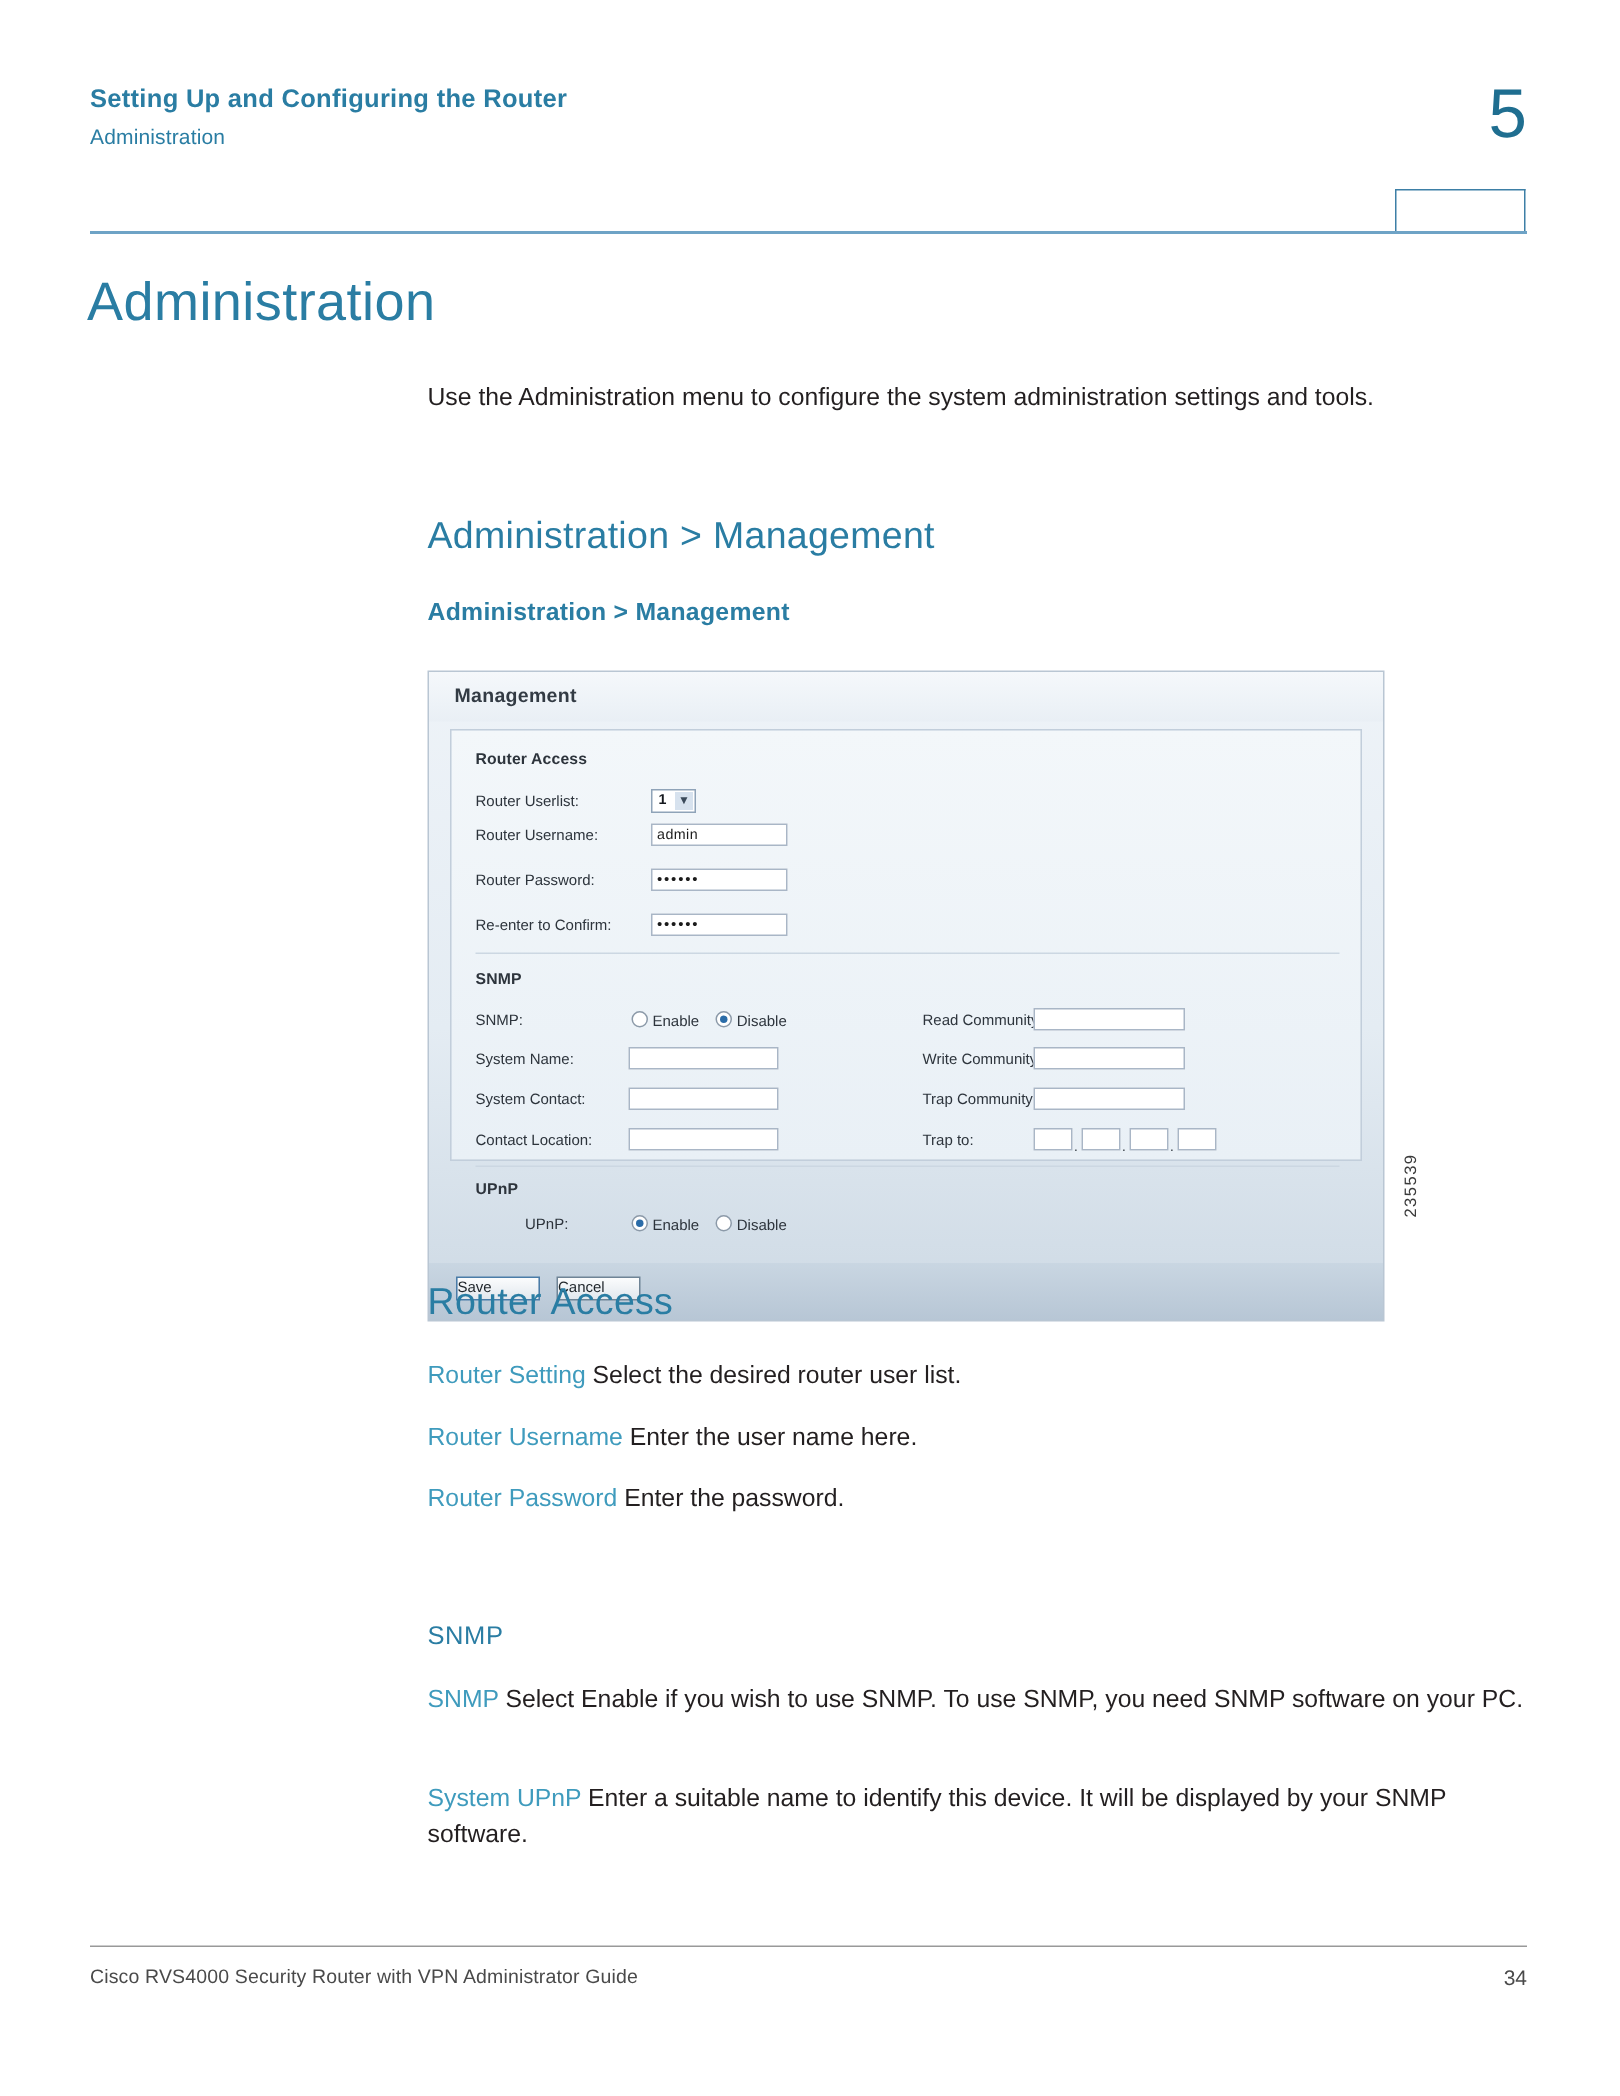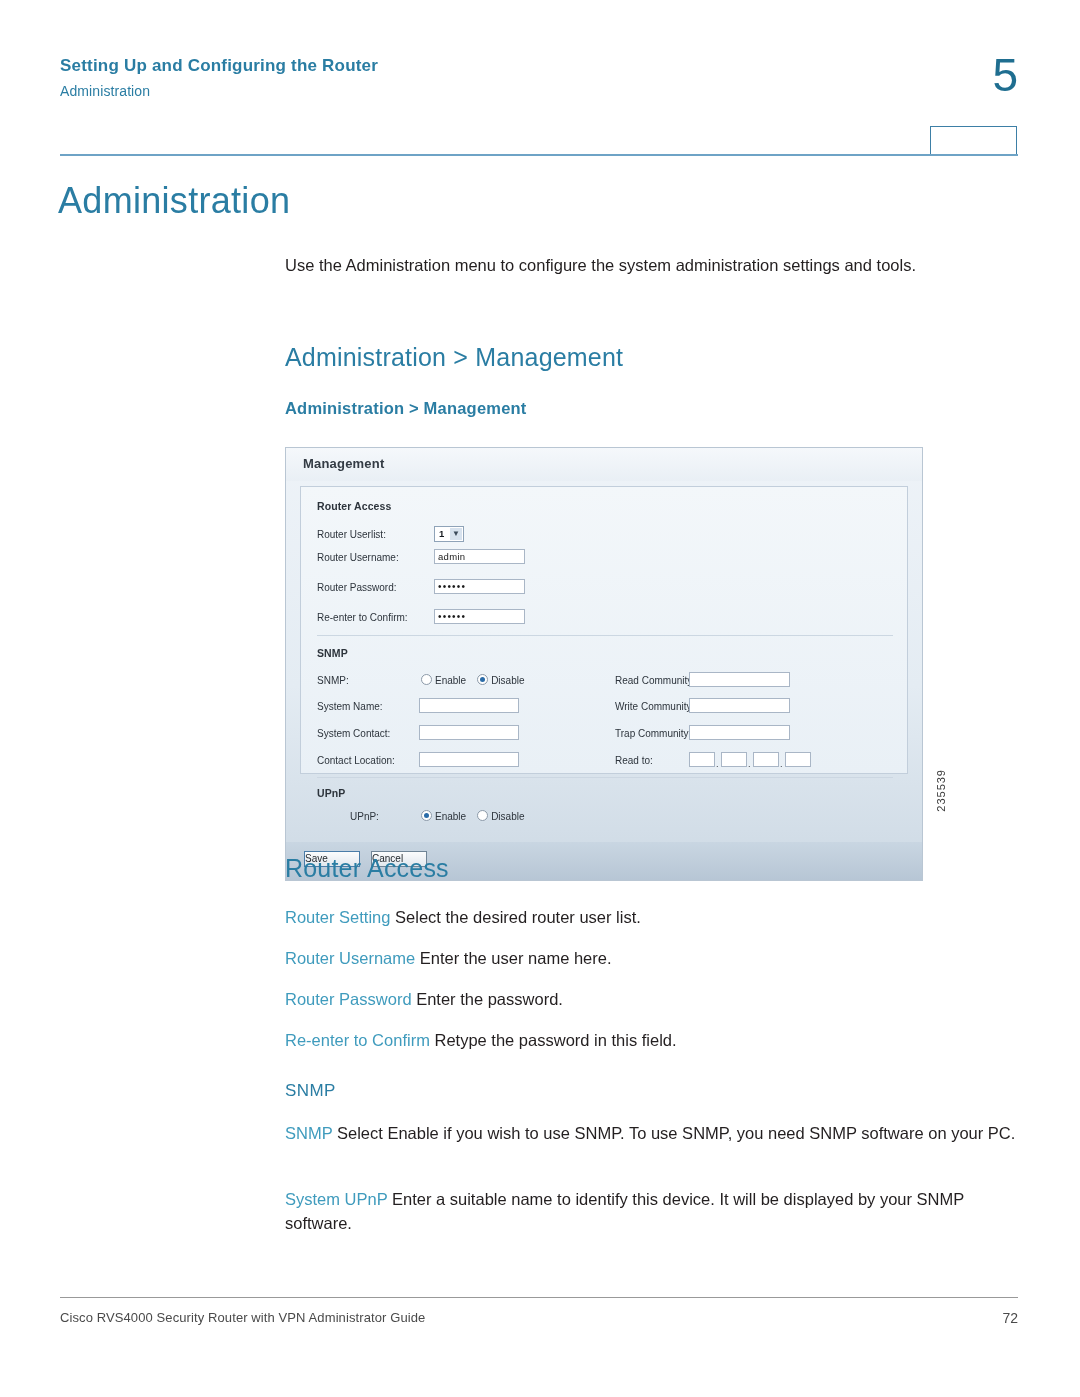--- a/index.html
+++ b/index.html
@@ -423,21 +423,21 @@
         <div class="fld-label" style="left:314px; top:214px;">Write Community:</div>
         <div class="txtbox" style="left:388px; top:211px; width:101px;">
             <span></span>
           </div>
 
         <div class="fld-label" style="left:314px; top:241px;">Trap Community:</div>
         <div class="txtbox" style="left:388px; top:238px; width:101px;">
             <span></span>
           </div>
 
-        <div class="fld-label" style="left:314px; top:268px;">Read to:</div>
+        <div class="fld-label" style="left:314px; top:268px;">Trap to:</div>
         <div class="octet" style="left:388px; top:265px;"></div>
         <div class="fld-label dot-sep" style="left:415px; top:272px;">.</div>
         <div class="octet" style="left:420px; top:265px;"></div>
         <div class="fld-label dot-sep" style="left:447px; top:272px;">.</div>
         <div class="octet" style="left:452px; top:265px;"></div>
         <div class="fld-label dot-sep" style="left:479px; top:272px;">.</div>
         <div class="octet" style="left:484px; top:265px;"></div>
 
         <div class="hr-sep" style="top:290px;"></div>
 
@@ -462,30 +462,27 @@
 
   <div class="def" style="top:906px;">
     <span class="term">Router Setting</span><span> Select the desired router user list.</span>
   </div>
   <div class="def" style="top:947px;">
     <span class="term">Router Username</span><span> Enter the user name here.</span>
   </div>
   <div class="def" style="top:988px;">
     <span class="term">Router Password</span><span> Enter the password.</span>
   </div>
-  <div class="def" style="top:1029px;">
-    <span class="term">Re-enter to Confirm</span><span> Retype the password in this field.</span>
-  </div>
 
   <div class="h4" style="top:1081px;">SNMP</div>
 
   <div class="def" style="top:1122px;">
     <span class="term">SNMP</span><span> Select Enable if you wish to use SNMP. To use SNMP, you need SNMP software on your PC.</span>
   </div>
   <div class="def" style="top:1188px;">
     <span class="term">System UPnP</span><span> Enter a suitable name to identify this device. It will be displayed by your SNMP software.</span>
   </div>
 
   <div class="foot-rule"></div>
   <div class="foot-left">Cisco RVS4000 Security Router with VPN Administrator Guide</div>
-  <div class="foot-right">72</div>
+  <div class="foot-right">34</div>
 
 </div>
 
 </body></html>

